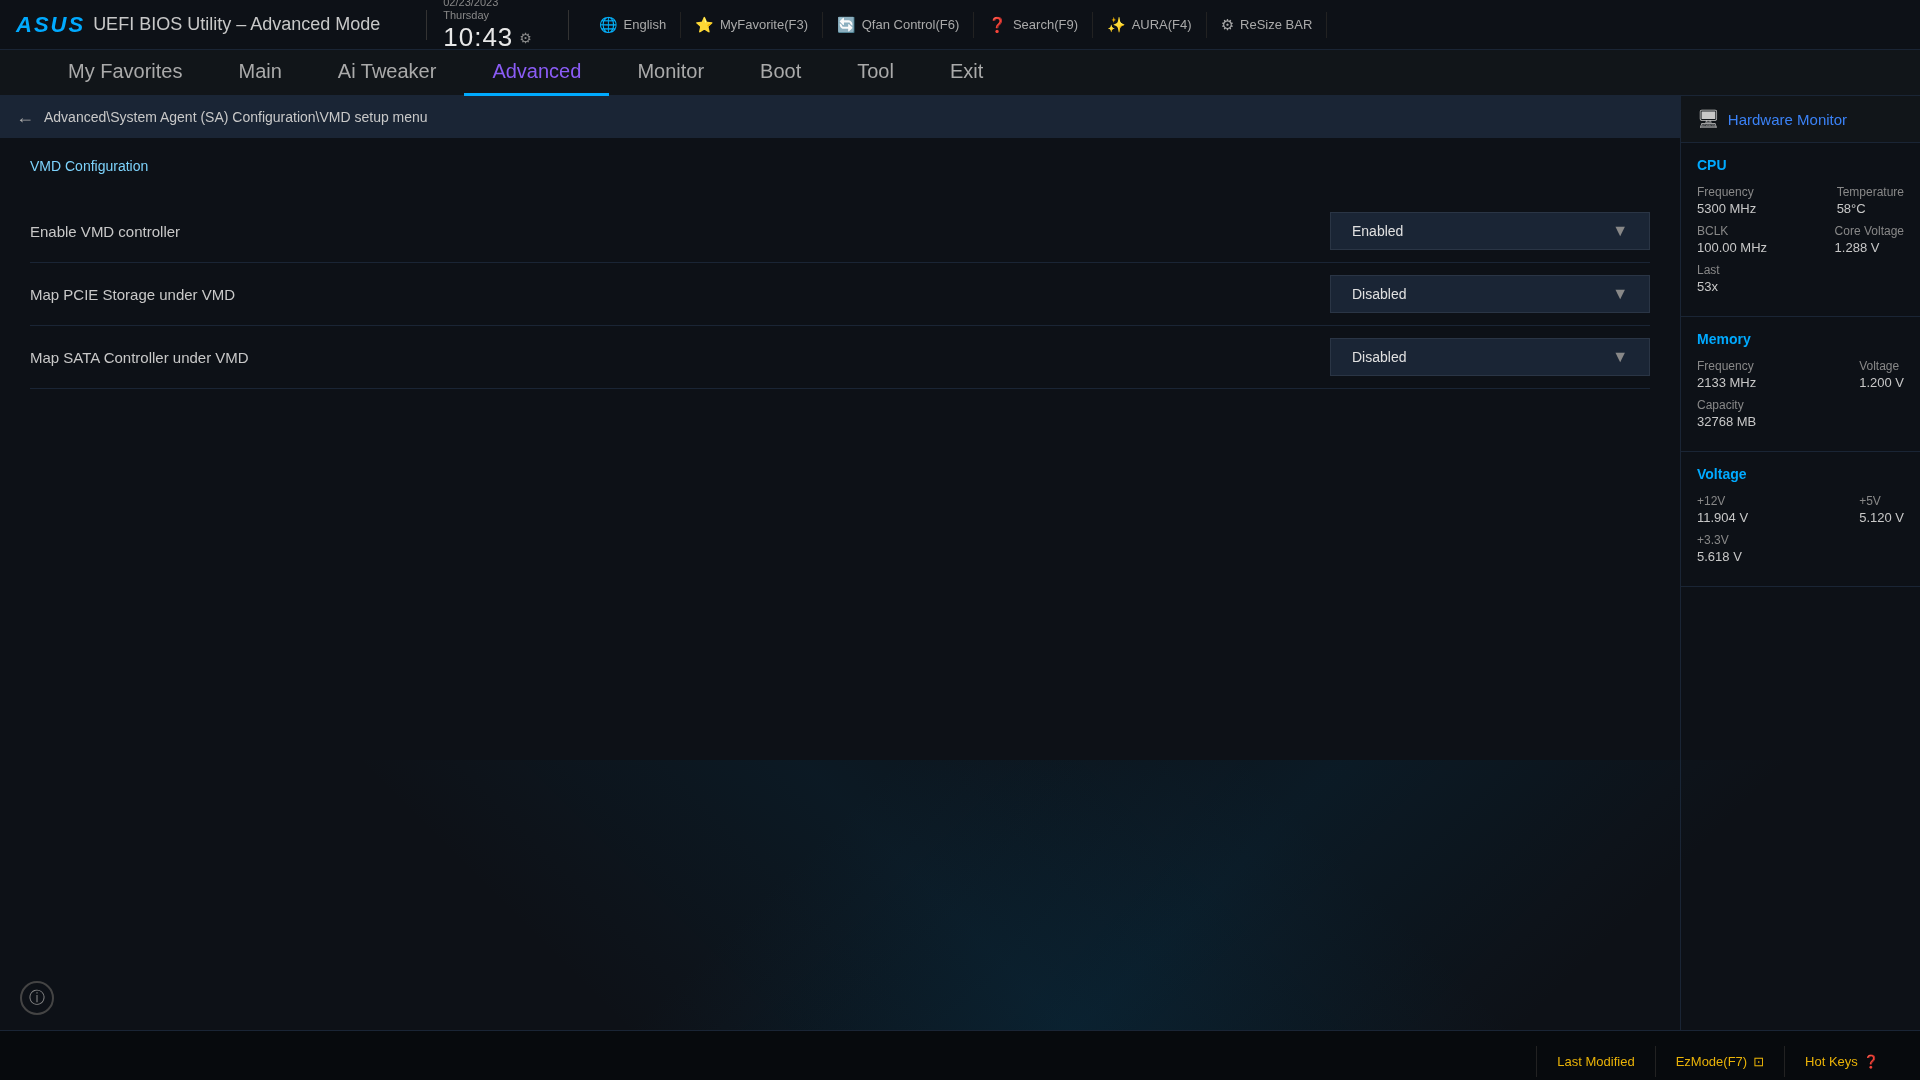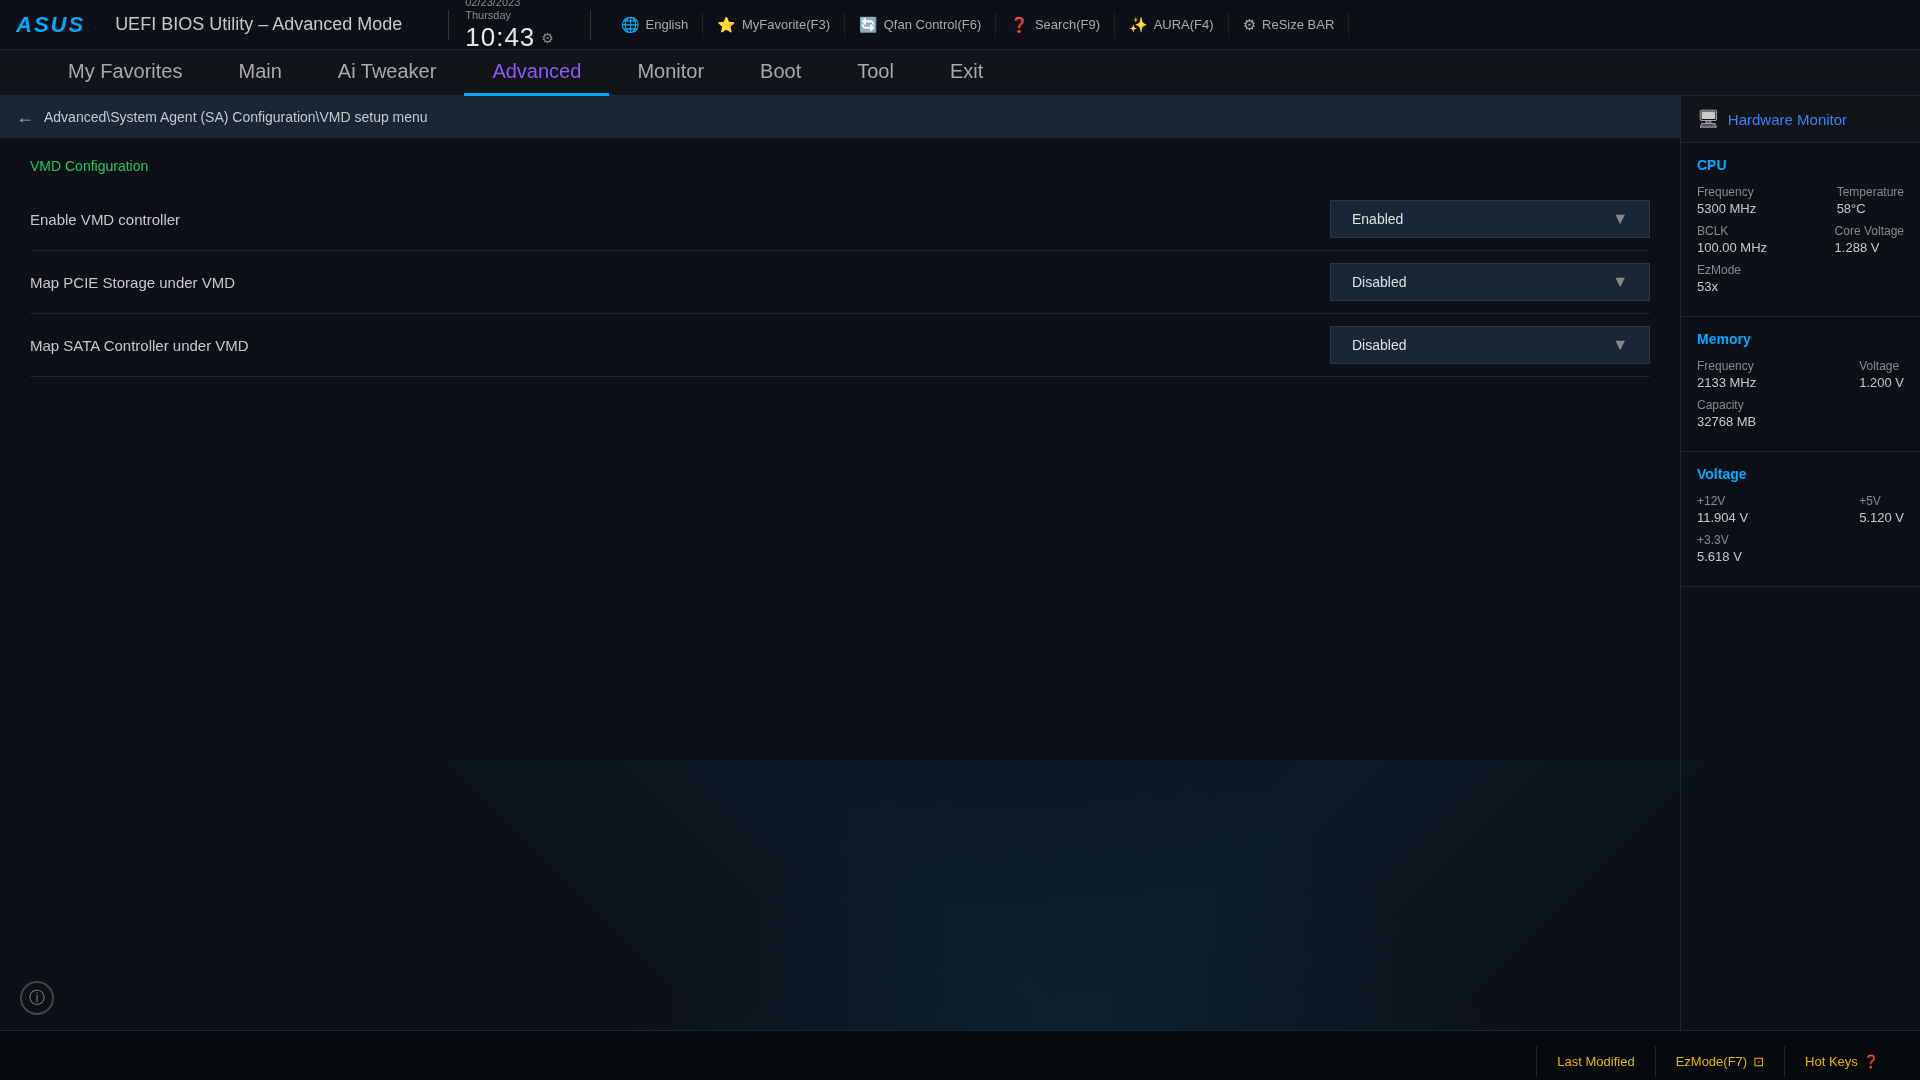--- a/index.html
+++ b/index.html
@@ -32,21 +32,21 @@
       align-items: center;
       background: #0d1117;
       height: 50px;
       padding: 0 16px;
       border-bottom: 1px solid #1a2535;
     }
     .asus-logo {
       display: flex;
       align-items: center;
       gap: 10px;
-      margin-right: 30px;
+      margin-right: 8px;
     }
     .asus-logo-text {
       color: #00aaff;
       font-size: 22px;
       font-weight: 900;
       letter-spacing: 2px;
       font-style: italic;
     }
     .bios-title {
       color: #c8c8c8;
@@ -167,23 +167,23 @@
       color: #c8c8c8;
       font-size: 14px;
     }
 
     
     .settings-content {
       padding: 20px 30px;
       flex: 1;
     }
     .section-title {
-      color: #22c55e;
+      color: #7dd3fc;
       font-size: 14px;
-      margin-bottom: 8px;
+      margin-bottom: 20px;
       padding-bottom: 6px;
     }
 
     .setting-row {
       display: flex;
       align-items: center;
       justify-content: space-between;
       padding: 12px 0;
       border-bottom: 1px solid #1a2535;
     }
@@ -454,21 +454,21 @@
           <span class="hw-label">BCLK</span>
           <span class="hw-big-value">100.00 MHz</span>
         </div>
         <div class="hw-col">
           <span class="hw-label">Core Voltage</span>
           <span class="hw-big-value">1.288 V</span>
         </div>
       </div>
       <div class="hw-row">
         <div class="hw-col">
-          <span class="hw-label">EzMode</span>
+          <span class="hw-label">Last</span>
           <span class="hw-big-value">53x</span>
         </div>
       </div>
     </div>
 
     <div class="hw-section">
       <div class="hw-section-title">Memory</div>
       <div class="hw-row">
         <div class="hw-col">
           <span class="hw-label">Frequency</span>

